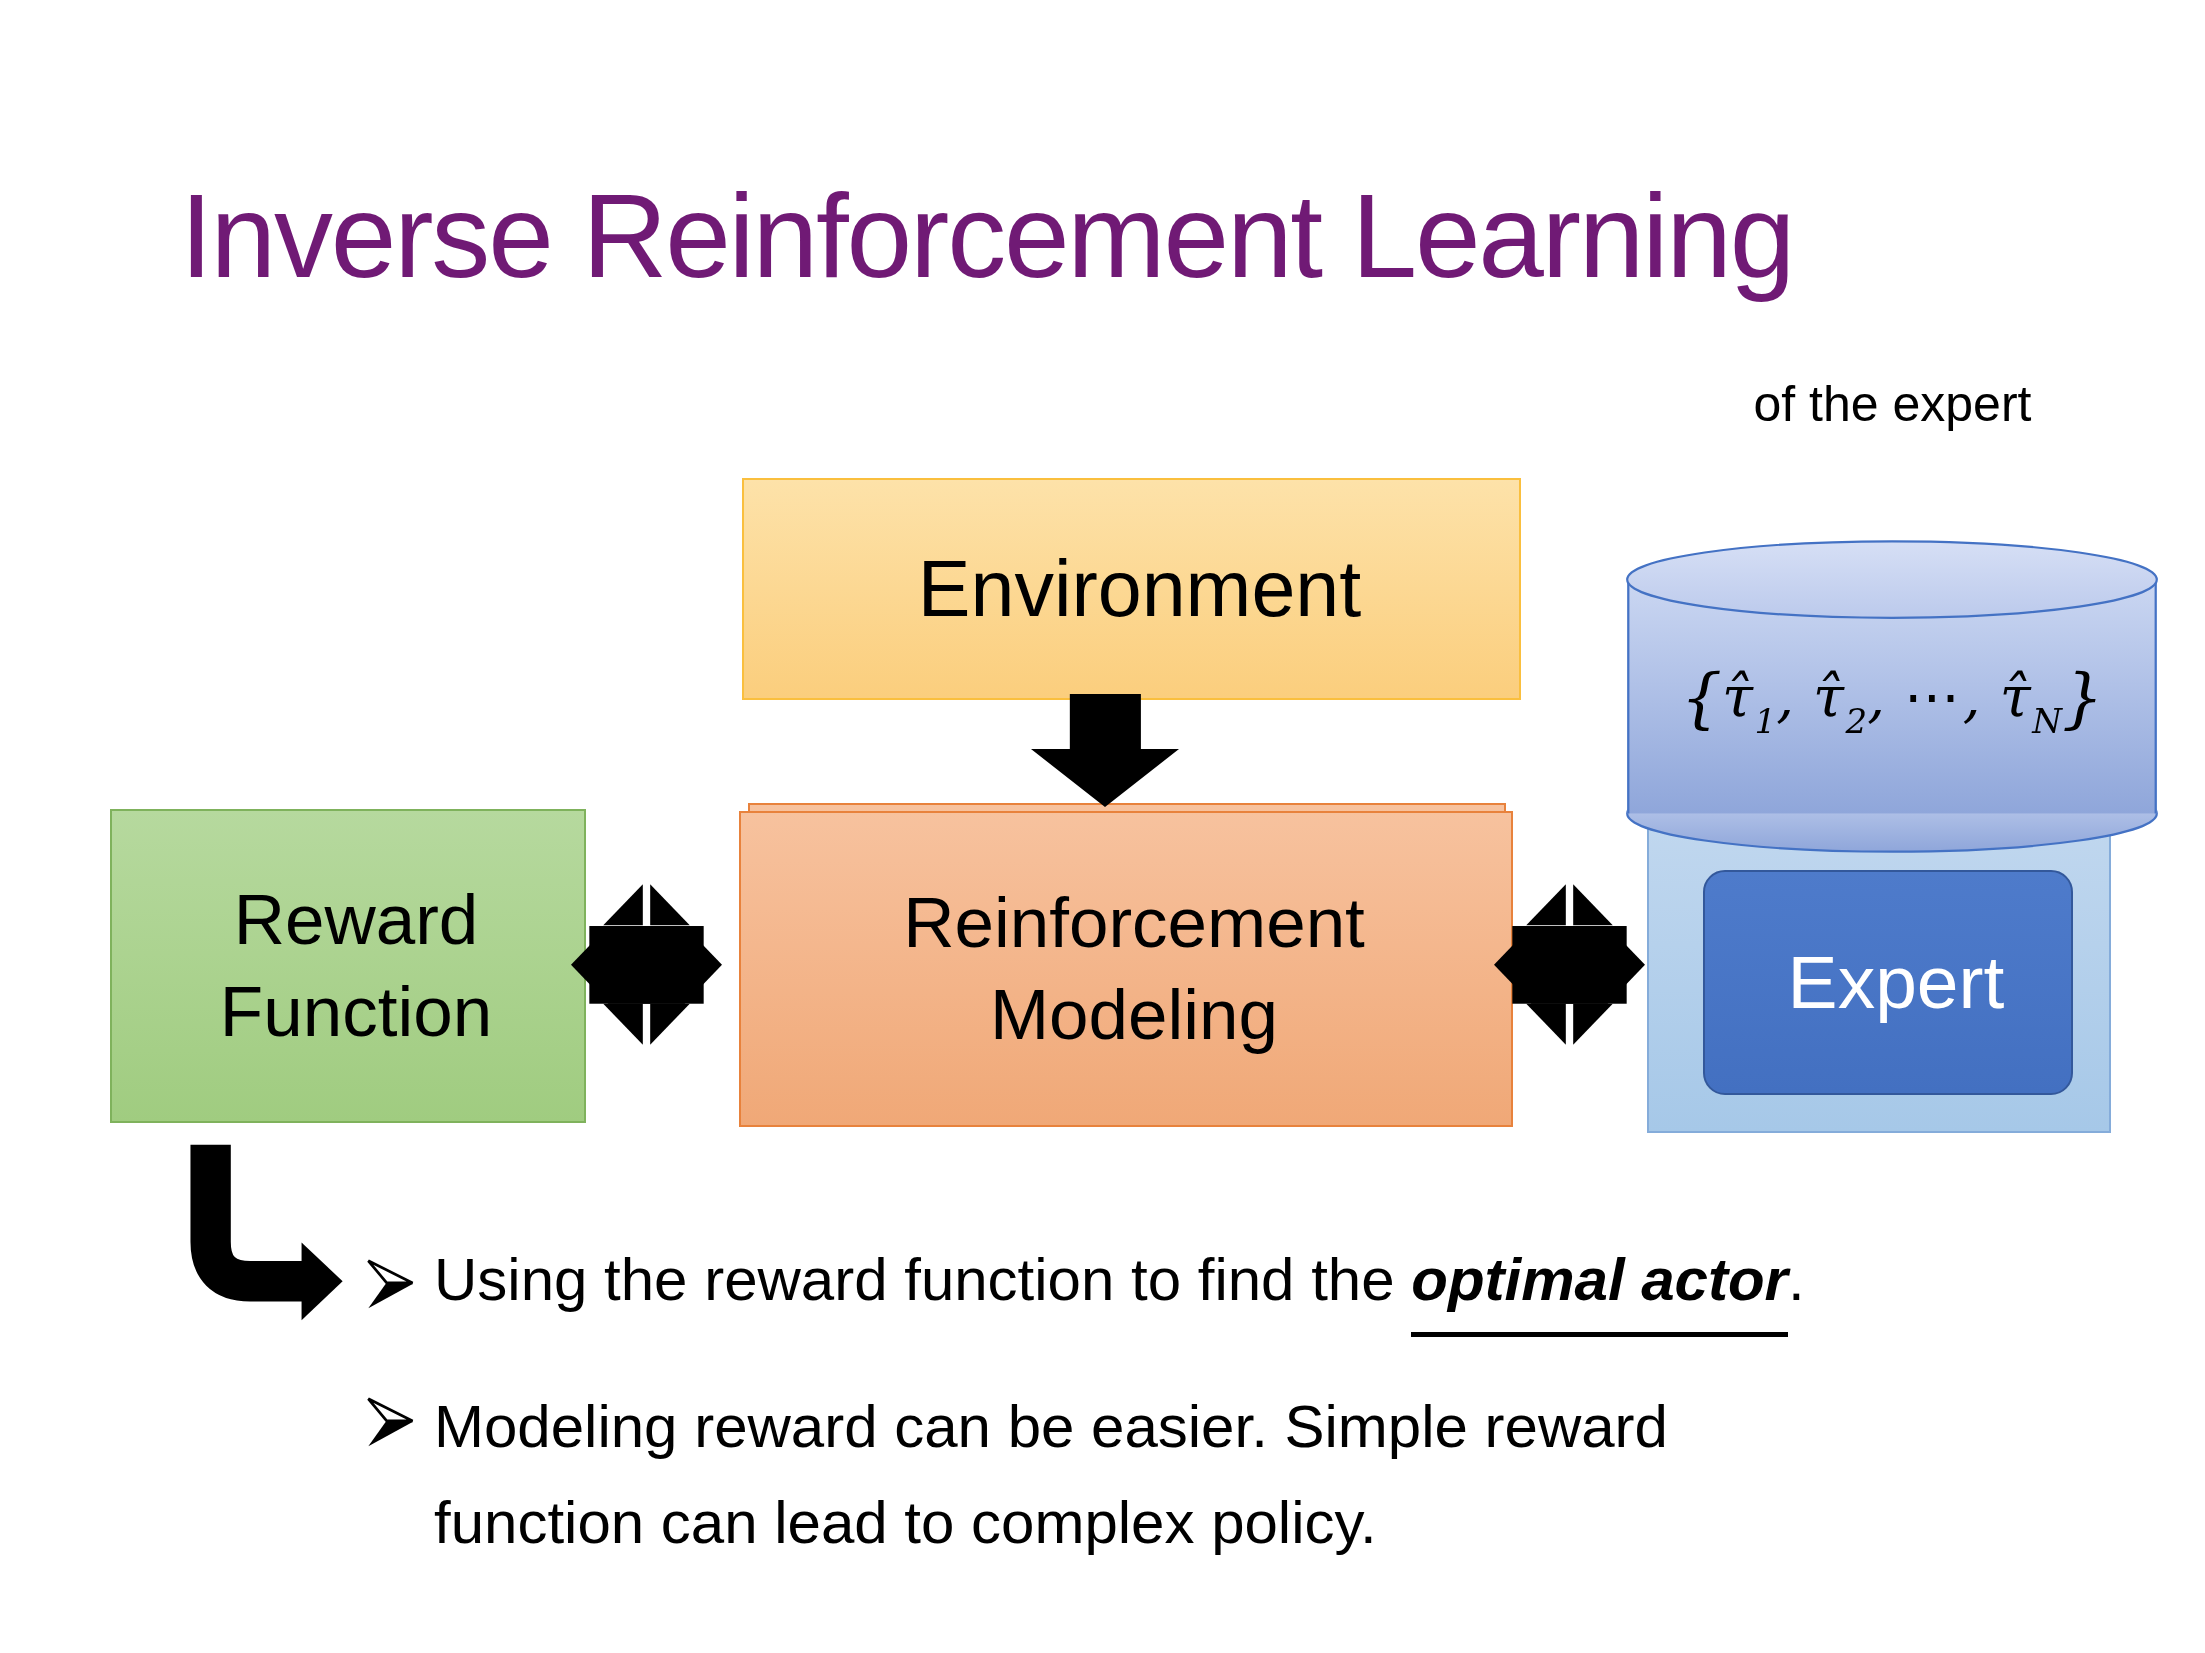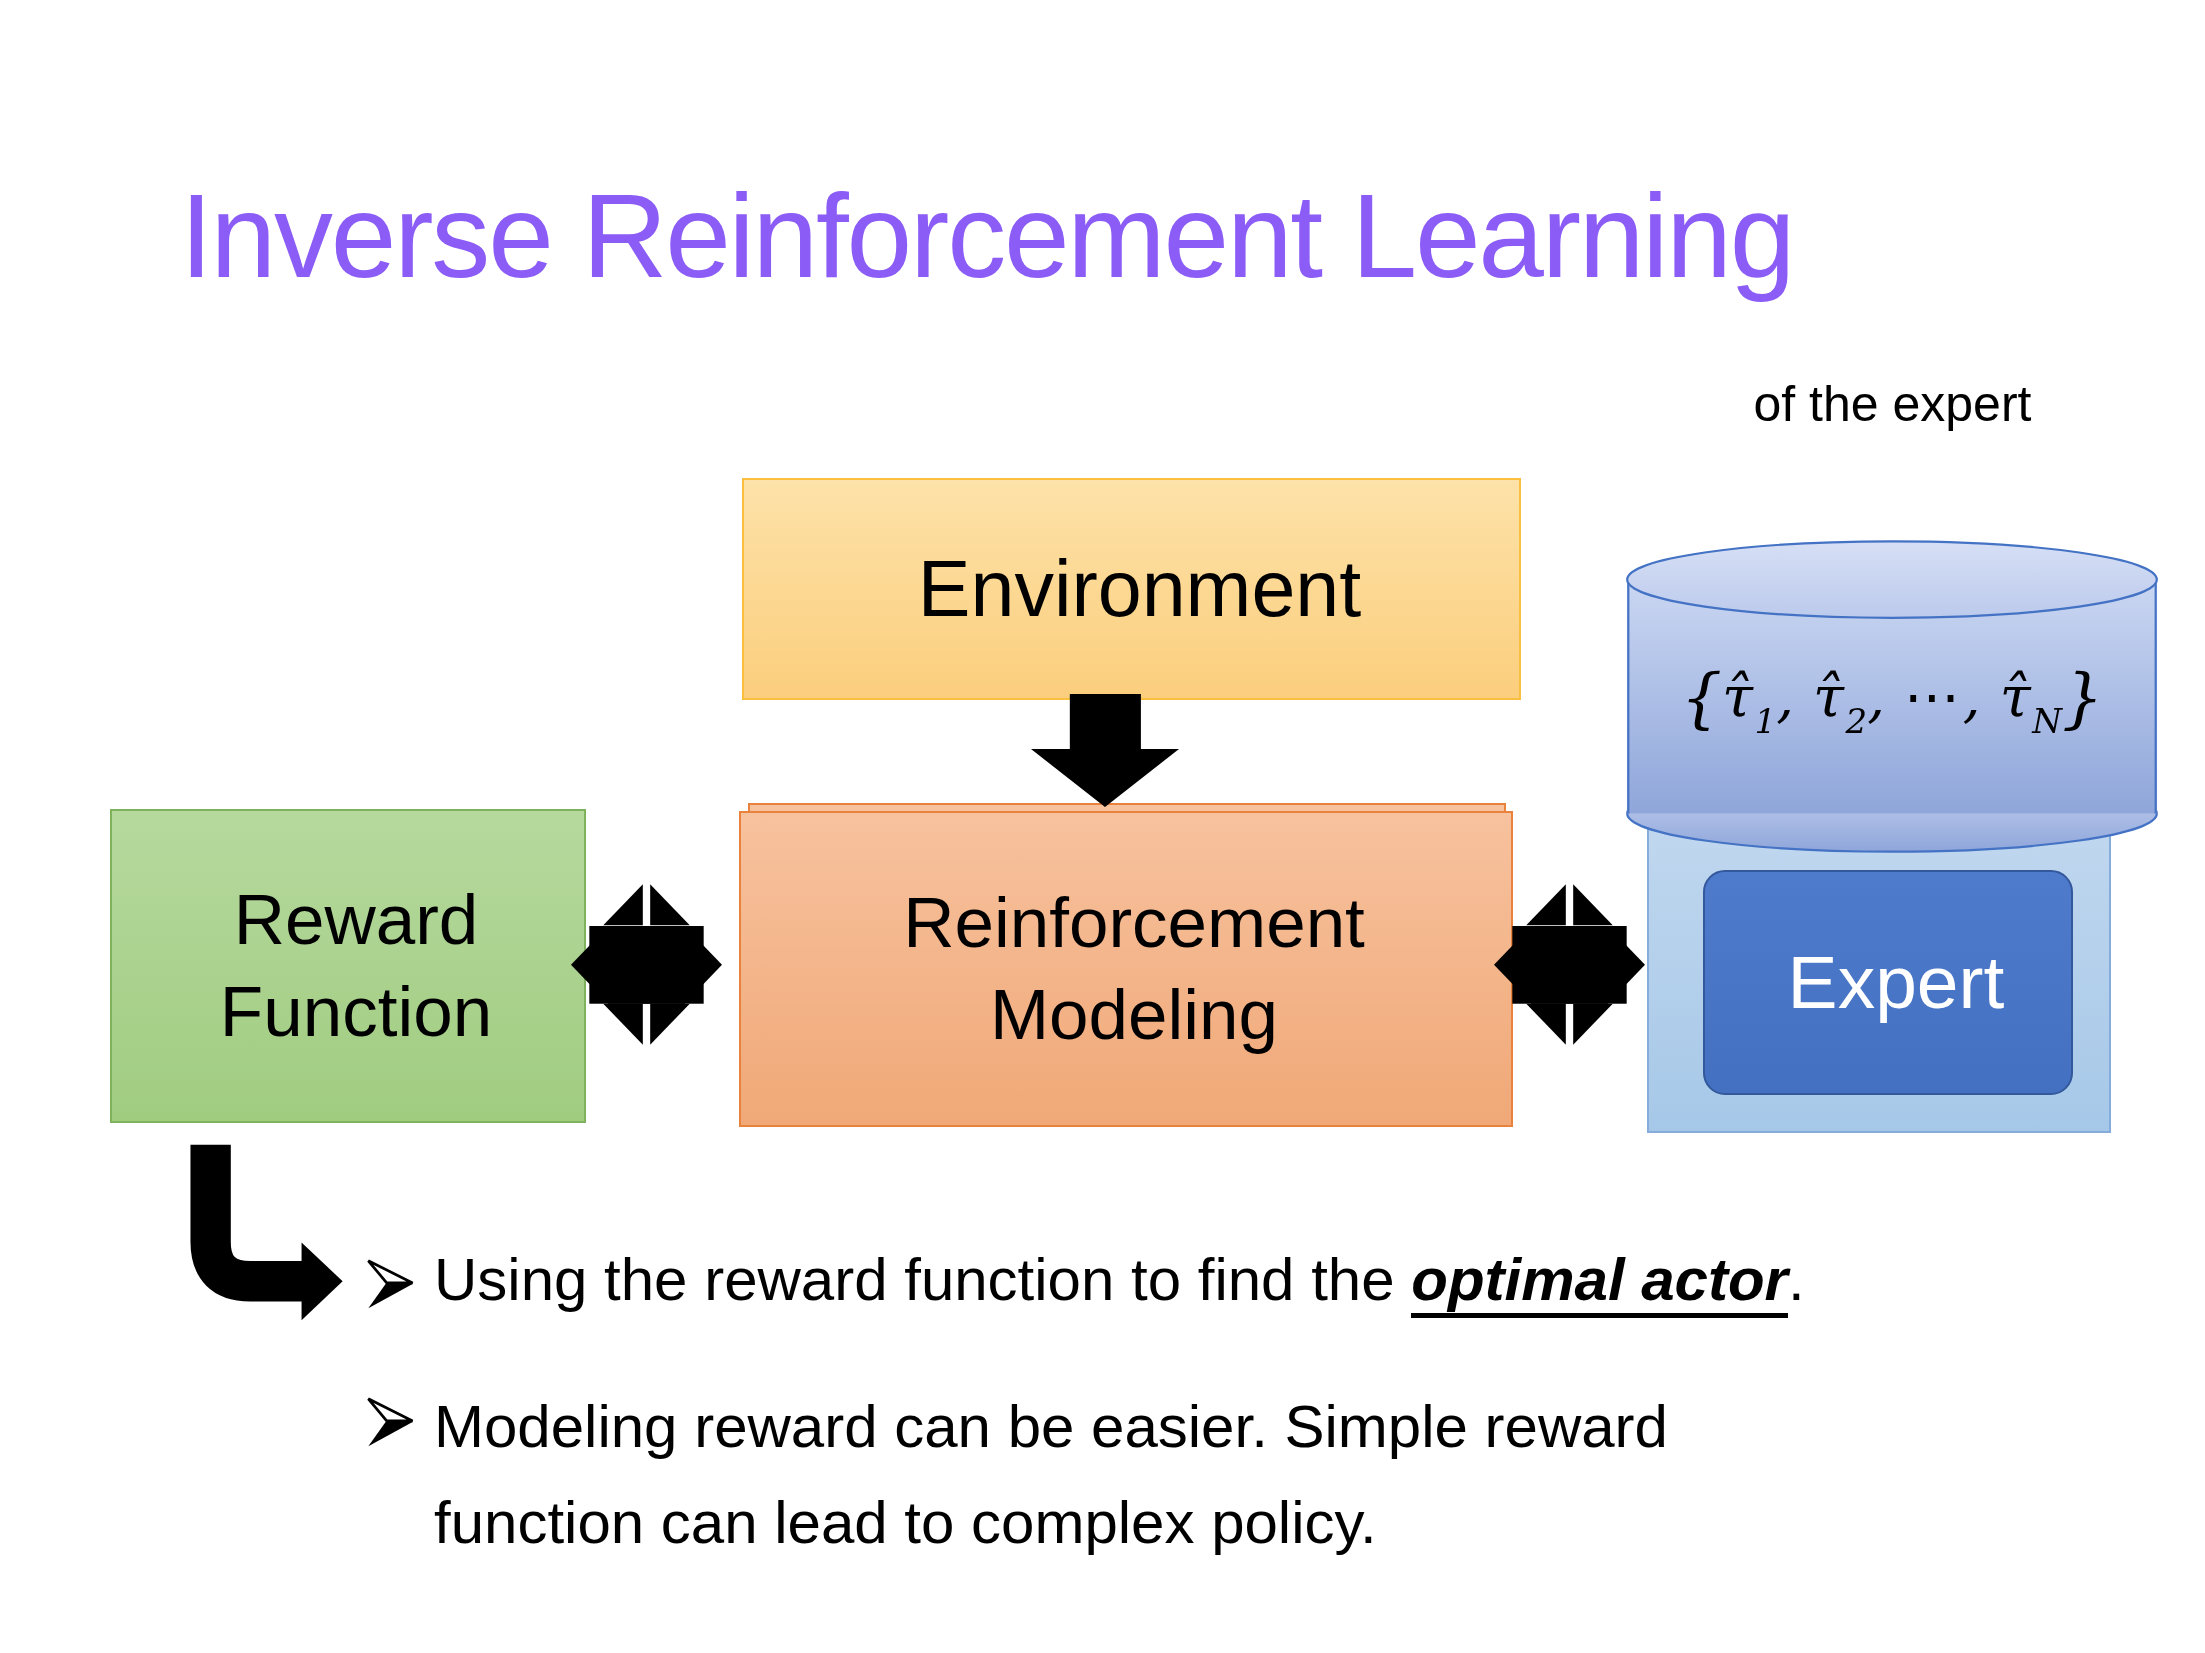--- a/index.html
+++ b/index.html
@@ -2,21 +2,21 @@
 <html style="font-size:11.8px"><head>
 <meta charset="utf-8">
 <style>
   html,body { margin:0; padding:0; background:#ffffff; }
   .slide {
     position:relative; width:2205px; height:1654px; background:#ffffff;
     font-family:"Liberation Sans", sans-serif; color:#000; overflow:hidden;
   }
   .title {
     position:absolute; left:180px; top:168px; font-size:118px; font-weight:400;
-    letter-spacing:-2.2px; color:#8b5cf6; white-space:nowrap;
+    letter-spacing:-2.2px; color:#701a75; white-space:nowrap;
   }
   .box {
     position:absolute; display:flex; align-items:center; justify-content:center;
     text-align:center; line-height:1.3;padding-left:16px;
   }
   .env-box {
     left:742px; top:478px; width:759px; height:218px; font-size:79px;
     background:linear-gradient(180deg,#FDE2A9 0%,#FBCE7D 100%);
     border:2.9px solid #FABF3E;
   }
@@ -63,21 +63,21 @@
   .arrow-svg { position:absolute; z-index:3; }
   .bullet-row { position:absolute; display:flex; align-items:flex-start; }
   .bullet-marker { flex:0 0 auto; margin:11.8px 16px 0 0; }
   .bullet-text { font-size:60px; line-height:1.6; }
   .bullet-row-1 { left:364px; top:1241px; }
   .bullet-row-1 .bullet-text { width:1779px; line-height:1.3; }
   .bullet-row-2 { left:364px; top:1379px; }
   .bullet-row-2 .bullet-text { width:1397px; }
   .emphasis {
     font-weight:bold; font-style:italic;
-    border-bottom:5.9px solid #000; padding-bottom:0;
+    border-bottom:5.9px solid #000; padding-bottom:19px;
   }
 </style>
 </head>
 <body>
 
 <div class="slide">
 
   <div class="title">Inverse Reinforcement Learning</div>
 
   <div class="demo-label">

